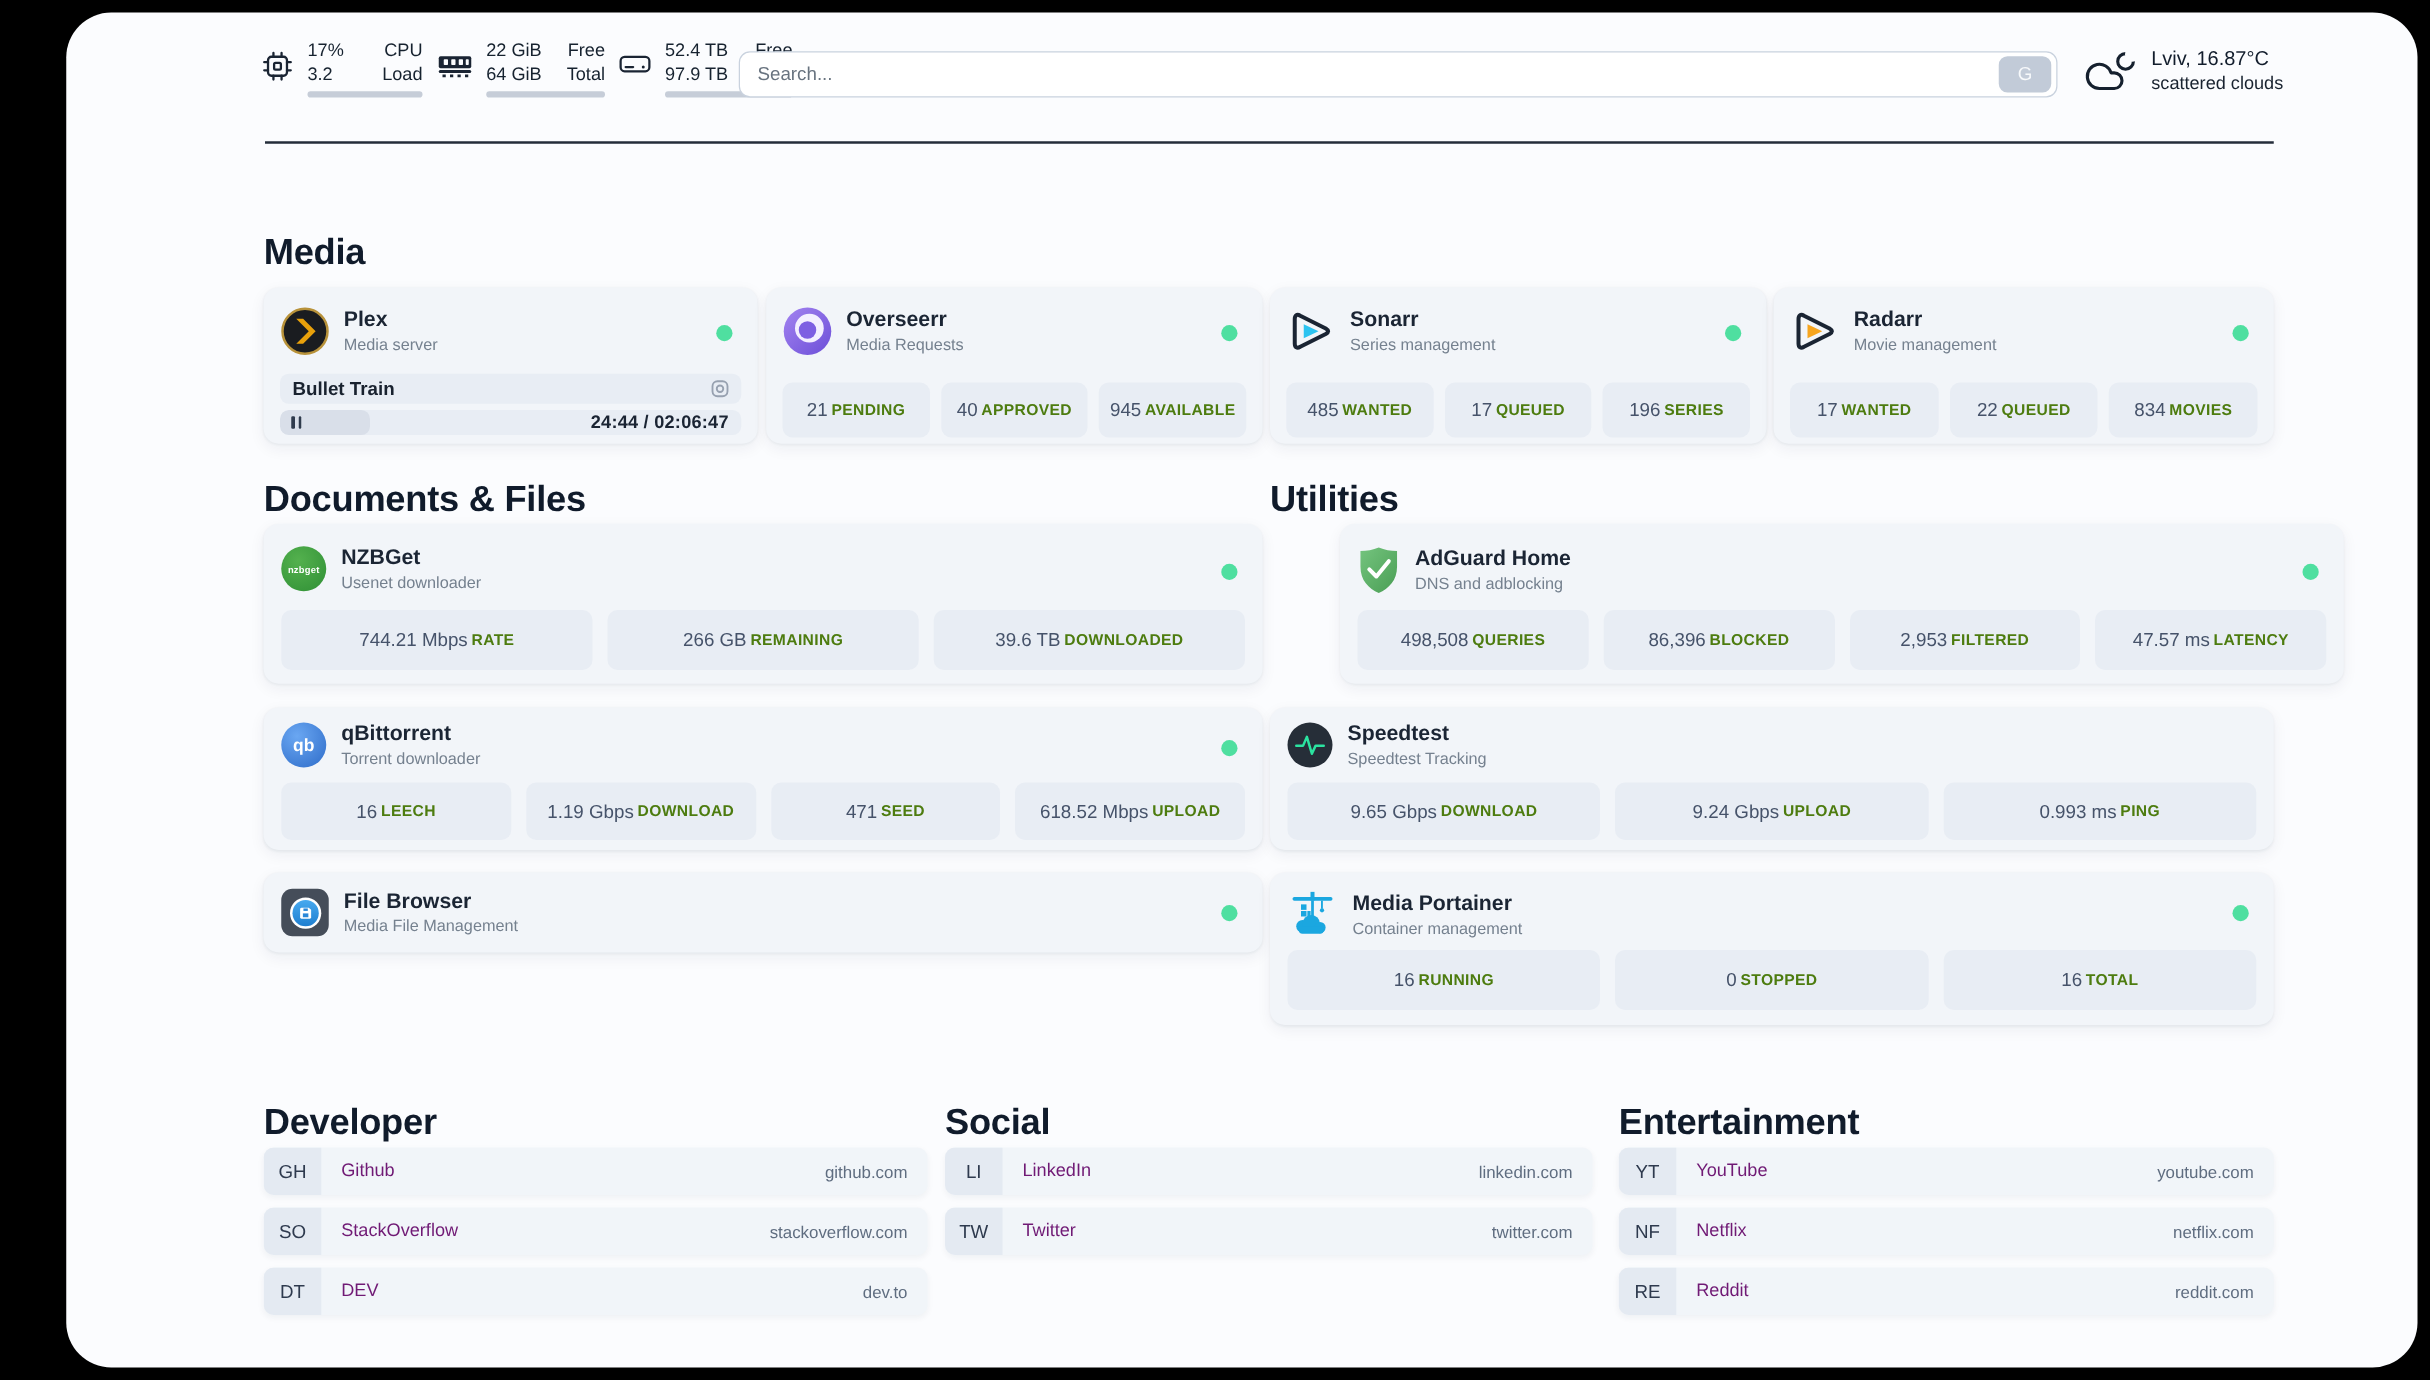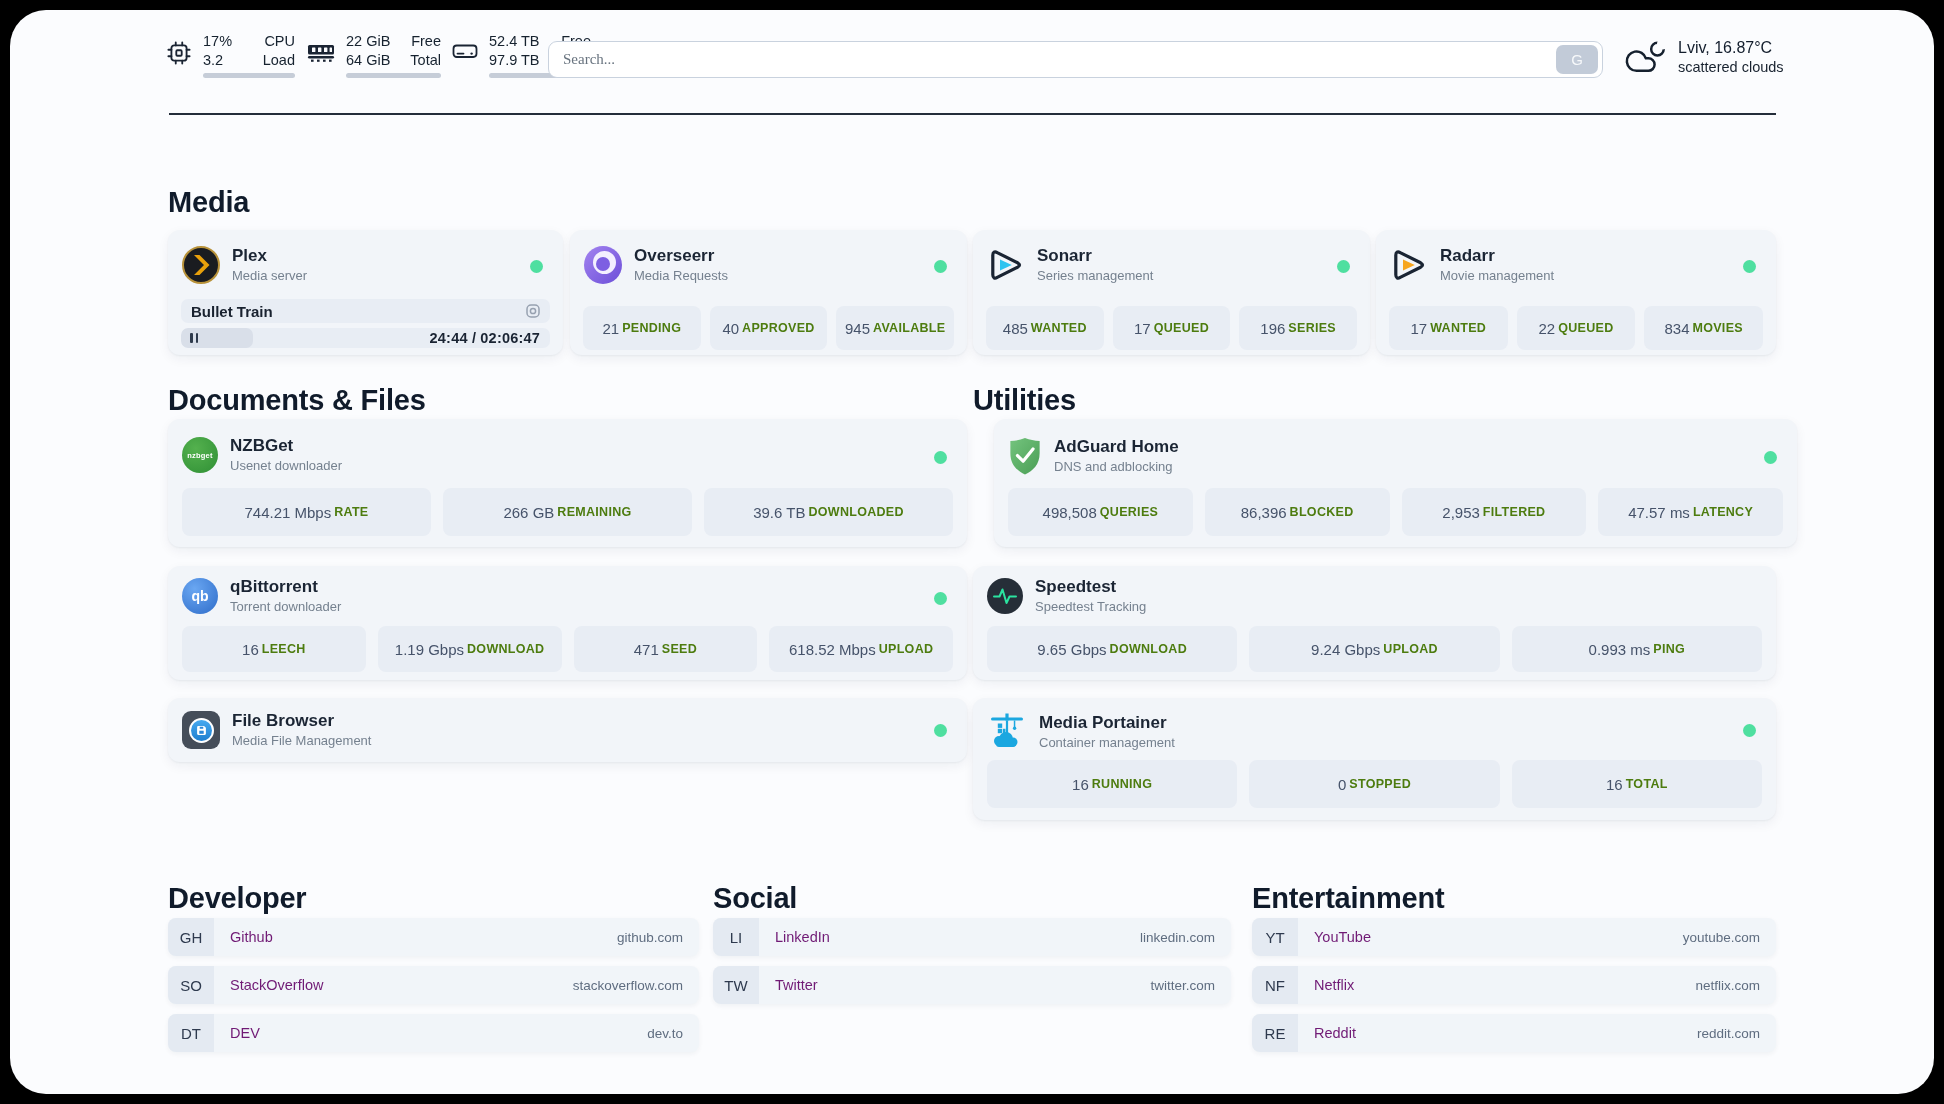--- a/index.html
+++ b/index.html
@@ -1,33 +1,33 @@
 <!DOCTYPE html>
 <html><head>
 <meta charset="utf-8">
 <style>
   * { margin:0; padding:0; box-sizing:border-box; }
   html,body { width:1944px; height:1104px; }
   body { background:#000; font-family:"Liberation Sans", sans-serif; position:relative; overflow:hidden; }
-  .frame { position:absolute; inset:10px; background:#fbfcfe; border-radius:36px; overflow:hidden; }
+  .frame { position:absolute; inset:10px; background:#fbfcfe; border-radius:36px; overflow:hidden;margin-left:43px; }
   .abs { position:absolute; }
 
   
   .sys { position:absolute; top:22px; display:flex; gap:11px; align-items:flex-start; }
   .sys-icon { margin-top:8px; flex:0 0 auto; }
   .sys-body { position:relative; height:48px; }
   .sys-vals, .sys-labels { position:absolute; top:0; font-size:14.5px; line-height:19px; color:#16222f; white-space:nowrap; }
   .sys-vals { left:0; }
   .sys-labels { right:0; text-align:right; }
   .sys-bar { position:absolute; left:0; right:0; bottom:2px; height:5px; border-radius:3px; background:#c6cdd8; overflow:hidden; }
   .sys-fill { height:100%; border-radius:3px; background:#3e4a5b; }
 
   .search { position:absolute; left:538px; top:31px; width:1055px; height:37px; background:#fff;
             border:1px solid #c9d2de; border-radius:9px; padding:0 56px 0 14px; font-size:15px; color:#32404f;
-            font-family:Liberation Serif, serif; outline:none; }
+            font-family:Liberation Sans, sans-serif; outline:none; }
   .search::placeholder { color:#68737f; }
   .g-btn { position:absolute; left:1546px; top:35px; width:42px; height:29px; background:#c2cbd8; border-radius:7px;
            color:#f7f9fb; font-size:15px; display:flex; align-items:center; justify-content:center; cursor:pointer; }
   .weather { position:absolute; left:1668px; top:27px; }
   .weather-line1 { font-size:16px; font-weight:500; color:#121d2c; line-height:21px; }
   .weather-line2 { font-size:14.5px; color:#18222f; line-height:19px; }
 
   .divider { position:absolute; left:159px; top:103px; width:1607px; height:2px; background:#242d3a; }
 
   
@@ -353,21 +353,21 @@
         <span class="stat-value">266 GB</span>
         <span class="stat-label">REMAINING</span>
         </div>
       <div class="stat">
         <span class="stat-value">39.6 TB</span>
         <span class="stat-label">DOWNLOADED</span>
         </div>
     </div>
   </div>
 
-  <div class="card row2-card" style="left:984px; width:803px">
+  <div class="card row2-card" style="left:1019px; width:803px">
     <div class="card-header">
       <div class="app-icon">
         <svg width="34" height="38" viewBox="0 0 36 40">
           <defs>
               <linearGradient id="agGrad" x1="0" y1="0" x2="1" y2="1">
             <stop offset="0" stop-color="#74c47e"></stop>
                 <stop offset="1" stop-color="#4a9e55"></stop>
               </linearGradient>
             </defs>
           <path d="M18 1 C13 3 8 4 2.5 4 L2.5 17 C2.5 29 9.5 35.5 18 39.5 C26.5 35.5 33.5 29 33.5 17 L33.5 4 C28 4 23 3 18 1 Z" fill="url(#agGrad)"></path>

